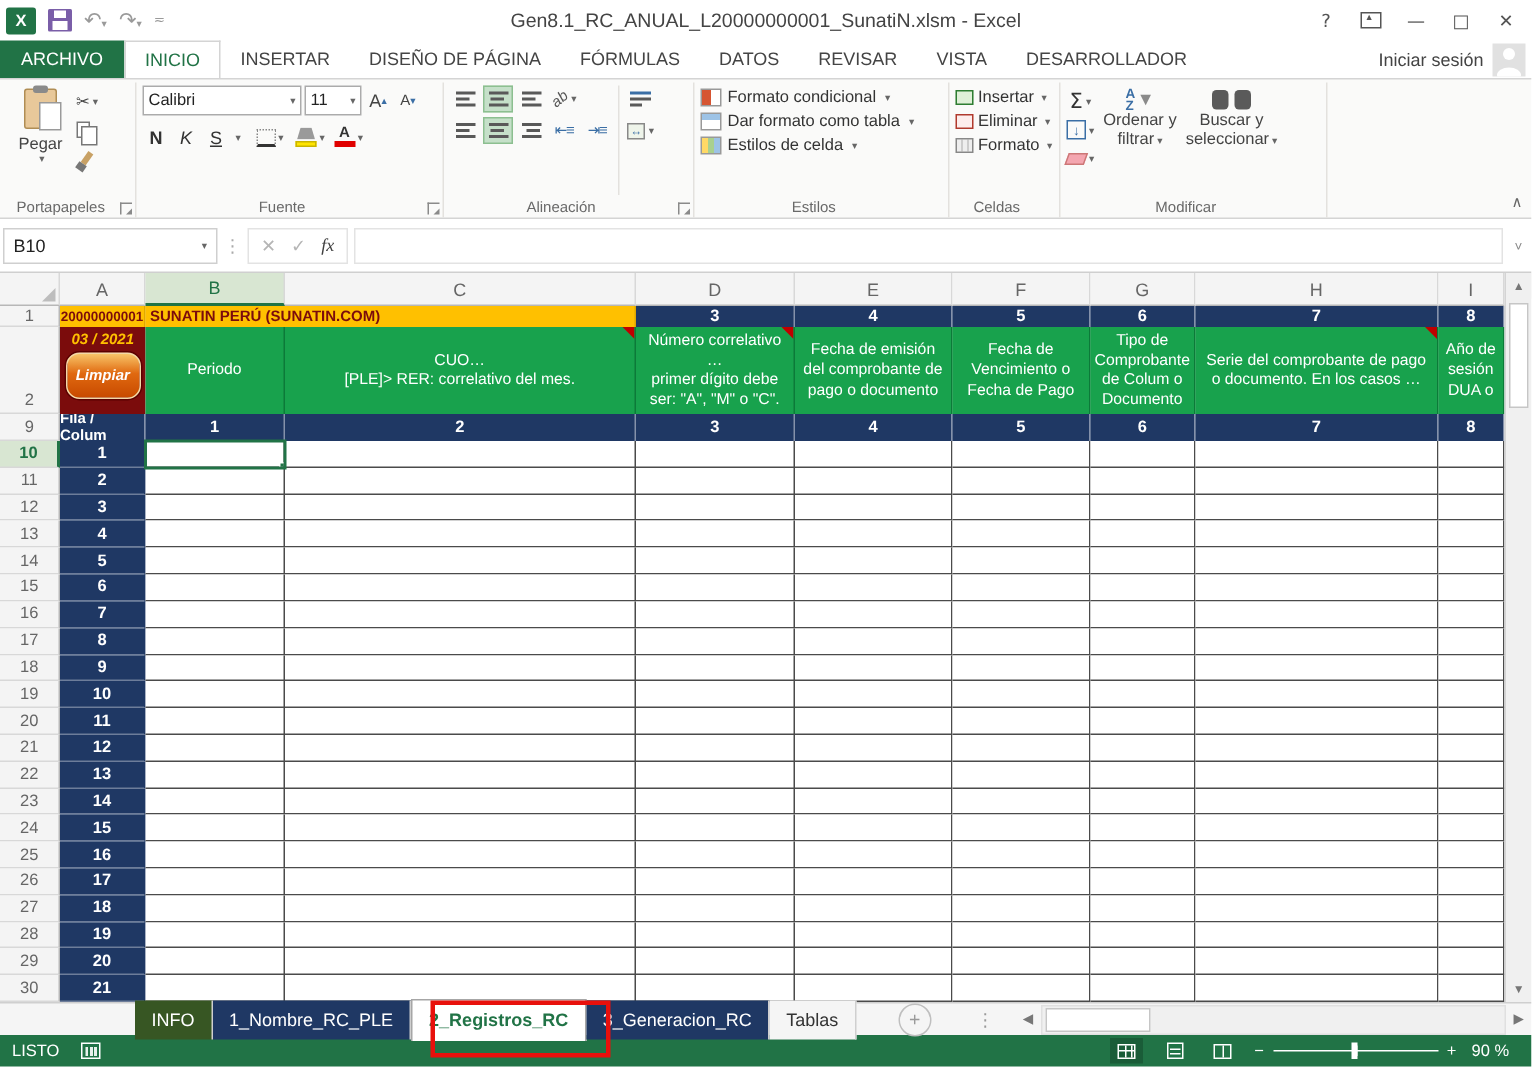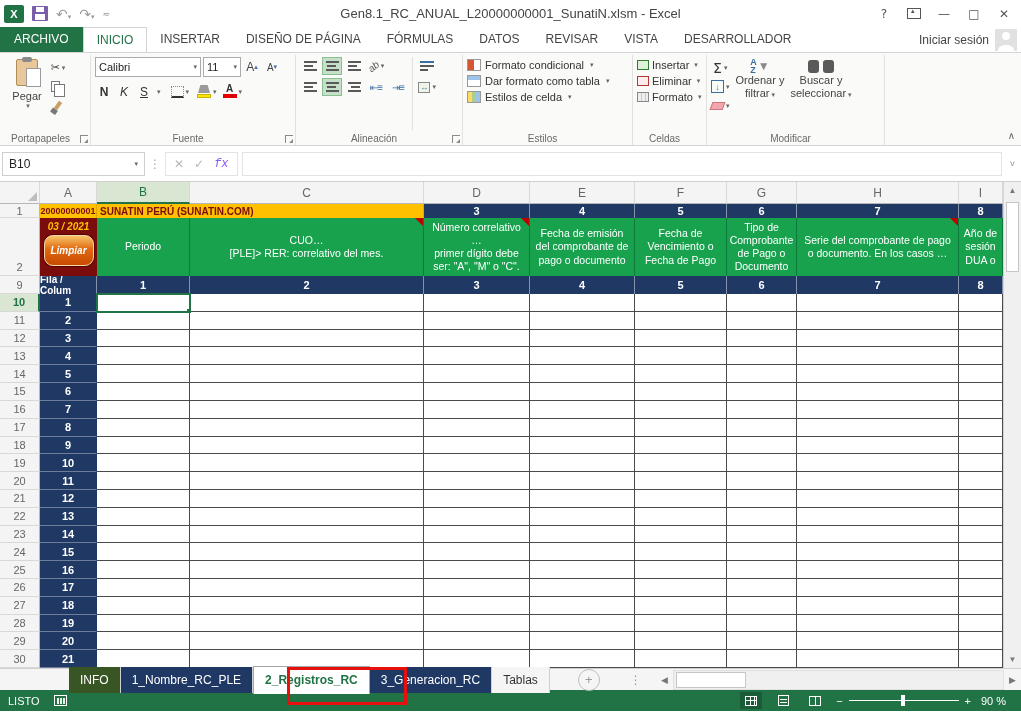--- a/index.html
+++ b/index.html
@@ -125,21 +125,21 @@
   .binoc::before,.binoc::after { content:""; position:absolute; top:2px; width:11px; height:13px; background:#5a5a5a; border-radius:3px; }
   .binoc::before { left:0; } .binoc::after { right:0; }
   .collapse { position:absolute; right:6px; bottom:4px; color:#666; font-size:10px; }
 
   
   .fbar { height:36px; display:flex; align-items:center; background:#fff; border-bottom:1px solid #CFCFCF; padding:5px 2px; gap:4px; }
   .namebox { width:143px; height:24px; border:1px solid #CFCFCF; display:flex; align-items:center; font-size:12px; color:#222; padding:0 6px; }
   .namebox .dd { margin-left:auto; }
   .fdots { color:#aaa; font-size:12px; }
   .fbtns { display:flex; align-items:center; gap:10px; border:1px solid #E3E3E3; height:24px; padding:0 8px; color:#b5b5b5; font-size:12px; }
-  .fx { font-style:italic; color:#8b5cf6; font-family:Liberation Mono, monospace; }
+  .fx { font-style:italic; color:#404040; font-family:Liberation Serif, serif; }
   .finput { flex:1; height:24px; border:1px solid #E3E3E3; background:#fff; font-size:12px; padding:0 4px; color:#222; }
   .fexp { color:#888; font-size:9px; padding:0 4px; }
 
   
   .gridwrap { position:relative; height:486px; background:#fff; display:flex; }
   .sheet { width:1003px; }
   .vscroll { width:18px; background:#F0F0F0; border-left:1px solid #D4D4D4; position:relative; }
   .vs-arrow { height:17px; display:flex; align-items:center; justify-content:center; color:#777; font-size:8px; background:#F0F0F0; }
   .vs-thumb { position:absolute; top:20px; left:2px; width:13px; height:70px; background:#fff; border:1px solid #C6C6C6; }
   .vs-bottom { position:absolute; bottom:0; left:0; right:0; height:17px; display:flex; align-items:center; justify-content:center; color:#777; font-size:8px; }
@@ -183,21 +183,21 @@
   .gbody { height:374px; display:flex; flex-direction:column; }
   .drow { flex:1; display:flex; }
   .navycell { background:#1F3864; color:#fff; font-weight:bold; font-size:11px;
     border-bottom:1px solid rgba(255,255,255,.35); border-right:1px solid #1F3864; }
   .empty { background:#fff; border-right:1px solid #4a4a4a; border-bottom:1px solid #4a4a4a; }
   .selcell { outline:2px solid #217346; outline-offset:-1px; z-index:3; }
   .fillhandle { position:absolute; right:-2px; bottom:-2px; width:5px; height:5px; background:#217346; border:1px solid #fff; z-index:4; }
 
   
   .sheetbar { height:22px; background:#F5F5F5; border-top:1px solid #CFCFCF; display:flex; align-items:center;
-    padding-left:69px; position:relative; font-size:12px; }
+    padding-left:90px; position:relative; font-size:12px; }
   .stab { height:26px; display:flex; align-items:center; padding:0 11px; border-right:1px solid #CFCFCF; }
   .stab.olive { background:#375623; color:#fff; }
   .stab.navy { background:#1F3864; color:#fff; }
   .stab.active { background:#fff; color:#217346; font-weight:bold; border:1px solid #A6A6A6; border-bottom:none; height:28px; }
   .stab.plain { background:#F5F5F5; color:#333; }
   .addsheet { width:22px; height:22px; border:1px solid #BFBFBF; border-radius:50%; color:#9a9a9a;
     display:flex; align-items:center; justify-content:center; font-size:13px; margin-left:28px; }
   .sdots { color:#9a9a9a; margin-left:30px; font-size:12px; }
   .hscroll { display:flex; align-items:center; margin-left:14px; flex:1; height:22px; }
   .hs-arrow { width:17px; height:20px; display:flex; align-items:center; justify-content:center; color:#777; font-size:9px; }
@@ -510,21 +510,21 @@
 primer dígito debe
 ser: "A", "M" o "C".</span>
         <span class="cell w-e greenhdr">Fecha de emisión
 del comprobante de
 pago o documento</span>
         <span class="cell w-f greenhdr">Fecha de
 Vencimiento o
 Fecha de Pago</span>
         <span class="cell w-g greenhdr">Tipo de
 Comprobante
-de Pago o
+de Colum o
 Documento</span>
         <span class="cell w-h greenhdr cmt">Serie del comprobante de pago
 o documento. En los casos …</span>
         <span class="cell w-i greenhdr">Año de
 sesión
 DUA o</span>
       </div>
 
       <div class="grow r9">
         <span class="rh w-rh">9</span>

